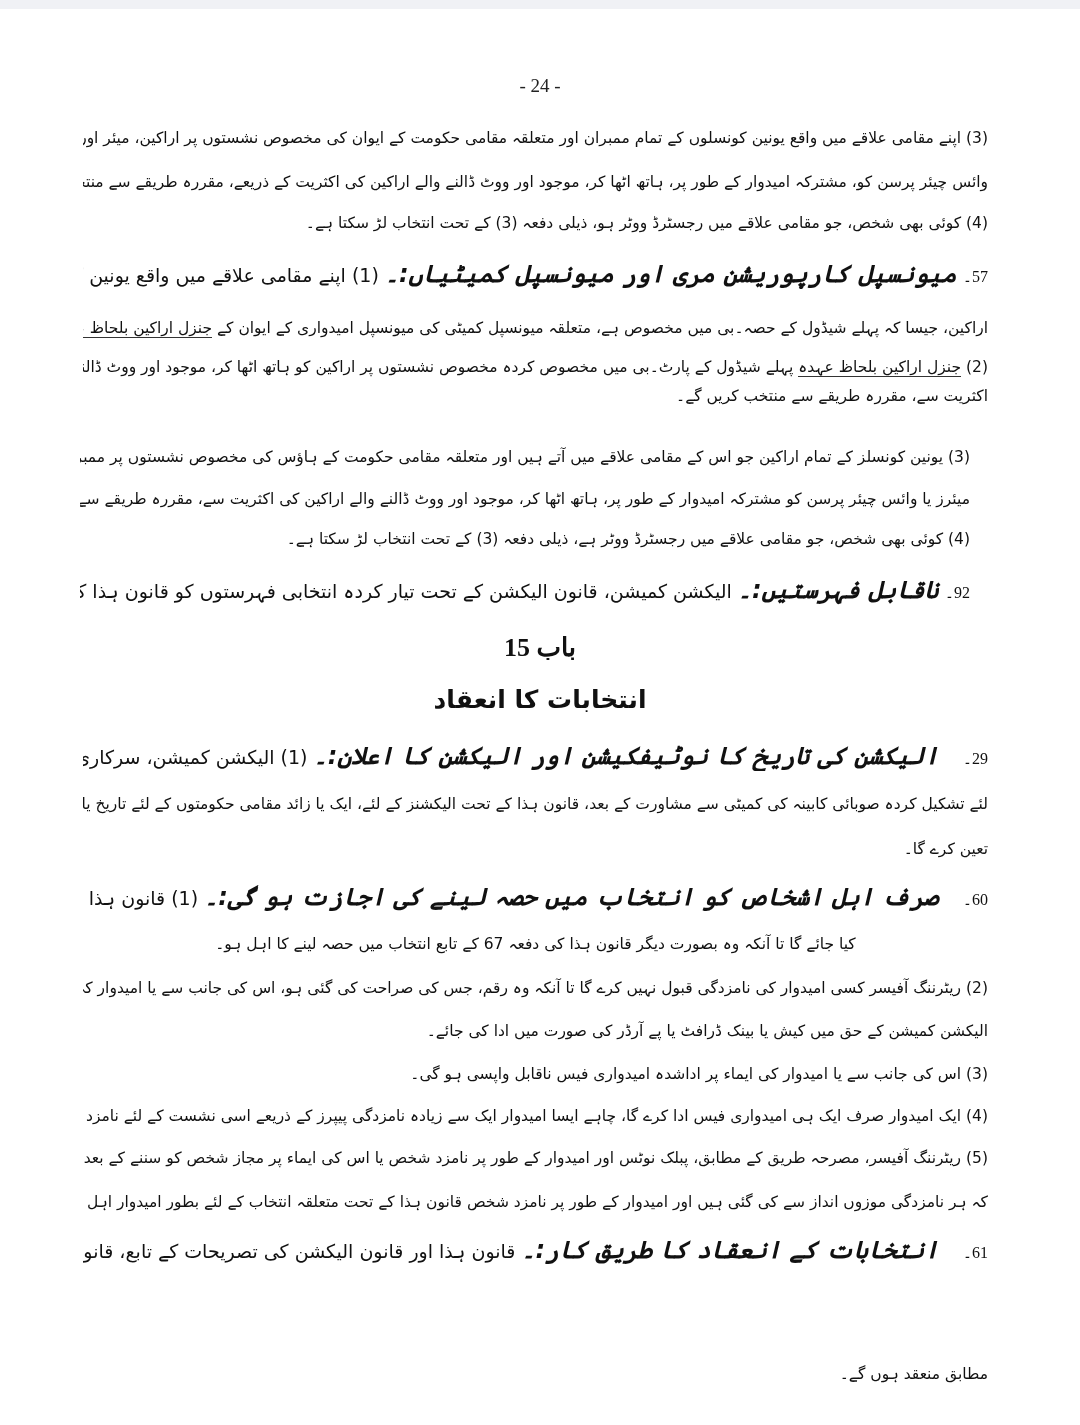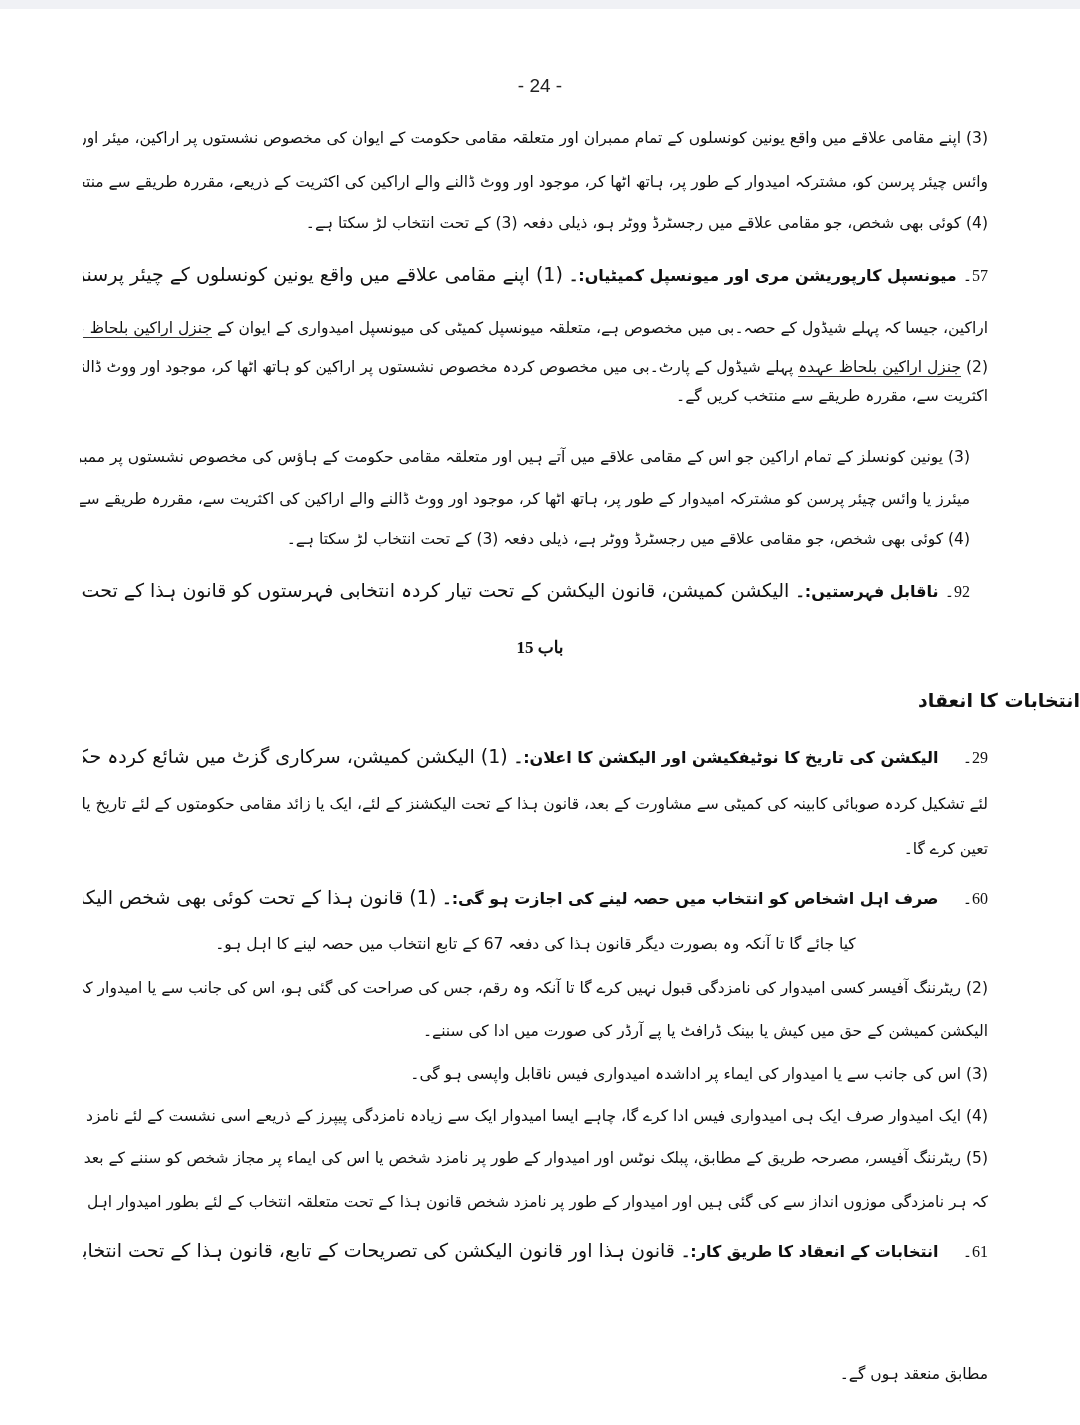--- a/index.html
+++ b/index.html
@@ -3,34 +3,34 @@
 <meta charset="utf-8">
 <style>
   html, body { margin:0; padding:0; }
   body {
     width:1080px; height:1425px; background:#ffffff; position:relative; overflow:hidden;
     font-family:"DejaVu Sans", sans-serif; color:#111;
   }
   .topbar { position:absolute; left:0; top:0; width:1080px; height:9px; background:#f0f1f5; }
   .page-number {
     position:absolute; top:75px; left:0; width:1080px; text-align:center;
-    font-family:Liberation Sans, sans-serif; font-size:19px; color:#222;
+    font-family:Liberation Serif, serif; font-size:19px; color:#222;
   }
   .line {
     position:absolute; direction:rtl; unicode-bidi:plaintext; white-space:nowrap;
     font-family:"DejaVu Sans", sans-serif; font-size:15.5px; line-height:24px; color:#111;
     overflow:hidden;
   }
   .heading-line { font-size:19px; }
-  .heading-text { font-weight:bold; font-size:16px; }
+  .heading-text { font-weight:bold; font-size:24px;font-style:italic; }
   .num { font-family:"Liberation Serif", serif; font-size:16px; }
   .u { border-bottom:1.5px solid #333; }
   .center { text-align:center; left:0; width:1080px; }
-  .chapter { font-family:"Liberation Serif", serif; font-size:17px; font-weight:bold; }
-  .chapter-title { font-size:19px; font-weight:bold;text-align:right; }
+  .chapter { font-family:"Liberation Serif", serif; font-size:26px; font-weight:bold; }
+  .chapter-title { font-size:25px; font-weight:bold; }
 </style>
 </head>
 <body>
 
 <div class="topbar"></div>
 
 <div class="page-number">- 24 -</div>
 
 <div class="line" style="top:126px; right:92px; width:905px;">(3)  اپنے مقامی علاقے میں واقع یونین کونسلوں کے تمام ممبران اور متعلقہ مقامی حکومت کے ایوان کی مخصوص نشستوں پر اراکین، میئر اور دو ڈپٹی میئر یا دو</div>
 <div class="line" style="top:170px; right:92px; width:905px;">وائس چیئر پرسن کو، مشترکہ امیدوار کے طور پر، ہاتھ اٹھا کر، موجود اور ووٹ ڈالنے والے اراکین کی اکثریت کے ذریعے، مقررہ طریقے سے منتخب کریں گے۔</div>
@@ -69,21 +69,21 @@
 <div class="line" style="top:792px; right:92px; width:905px;">لئے تشکیل کردہ صوبائی کابینہ کی کمیٹی سے مشاورت کے بعد،  قانون ہذا کے تحت الیکشنز کے لئے، ایک یا زائد مقامی حکومتوں کے لئے تاریخ یا مختلف تاریخوں کا</div>
 <div class="line" style="top:837px; right:92px; width:905px;">تعین کرے گا۔</div>
 
 <div class="line heading-line" style="top:885px; right:92px; width:905px;">
   <span class="num">60۔</span>&nbsp;&nbsp;&nbsp;
   <span class="heading-text">صرف اہل اشخاص کو انتخاب میں حصہ لینے کی اجازت ہو گی:۔</span>
   <span>(1)  قانون ہذا کے تحت کوئی بھی شخص الیکشن کے لئے نامزد نہیں</span>
 </div>
 <div class="line" style="top:932px; right:92px; width:905px;text-align:center;">کیا جائے گا تا آنکہ وہ بصورت دیگر قانون ہذا کی دفعہ 67 کے تابع انتخاب میں حصہ لینے کا اہل ہو۔</div>
 <div class="line" style="top:976px; right:92px; width:905px;">(2) ریٹرننگ آفیسر کسی امیدوار کی نامزدگی قبول نہیں کرے گا تا آنکہ وہ رقم، جس کی صراحت کی گئی ہو، اس کی جانب سے یا امیدوار کی ایماء پر امیدواری فیس</div>
-<div class="line" style="top:1019px; right:92px; width:905px;">الیکشن کمیشن کے حق میں کیش یا بینک ڈرافٹ یا پے آرڈر کی صورت میں ادا کی سننے۔</div>
+<div class="line" style="top:1019px; right:92px; width:905px;">الیکشن کمیشن کے حق میں کیش یا بینک ڈرافٹ یا پے آرڈر کی صورت میں ادا کی جائے۔</div>
 <div class="line" style="top:1062px; right:92px; width:905px;">(3) اس کی جانب سے یا امیدوار کی ایماء پر اداشدہ امیدواری فیس ناقابل واپسی ہو گی۔</div>
 <div class="line" style="top:1104px; right:92px; width:905px;">(4) ایک امیدوار صرف ایک ہی امیدواری فیس ادا کرے گا، چاہے ایسا امیدوار ایک سے زیادہ نامزدگی پیپرز کے ذریعے اسی نشست کے لئے نامزد ہوتا ہے۔</div>
 <div class="line" style="top:1146px; right:92px; width:905px;">(5) ریٹرننگ آفیسر، مصرحہ طریق کے مطابق، پبلک نوٹس اور امیدوار کے طور پر نامزد شخص یا اس کی ایماء پر مجاز شخص کو سننے کے بعد بذات خود مطمئن ہو گا</div>
 <div class="line" style="top:1190px; right:92px; width:905px;">کہ ہر نامزدگی موزوں انداز سے کی گئی ہیں اور امیدوار کے طور پر نامزد شخص قانون ہذا کے تحت متعلقہ انتخاب کے لئے بطور امیدوار اہل ہے۔</div>
 
 <div class="line heading-line" style="top:1238px; right:92px; width:905px;">
   <span class="num">61۔</span>&nbsp;&nbsp;&nbsp;
   <span class="heading-text">انتخابات کے انعقاد کا طریق کار:۔</span>
   <span>قانون ہذا اور قانون الیکشن کی تصریحات کے تابع، قانون ہذا کے تحت انتخابات مصرحہ طریق کے</span>
 </div>

